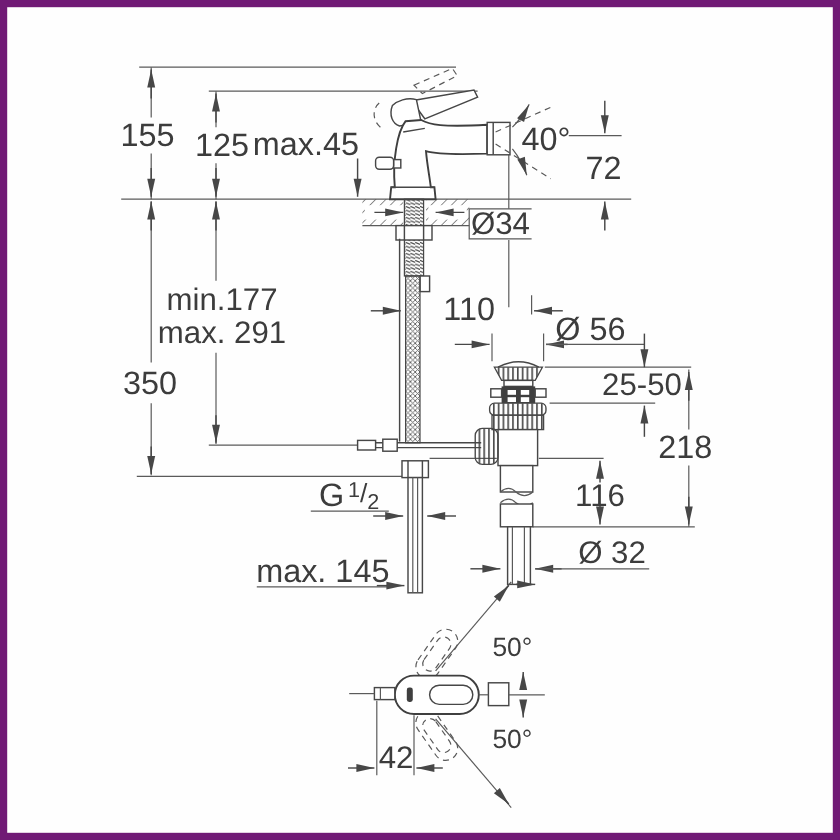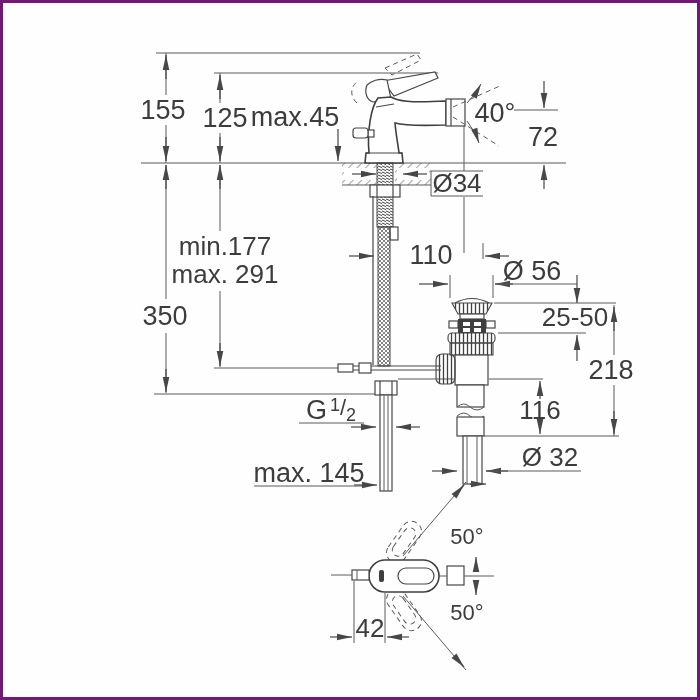--- a/index.html
+++ b/index.html
@@ -1,20 +1,19 @@
 <!DOCTYPE html>
 <html><head>
 <meta charset="utf-8">
 <style>
   html,body{margin:0;padding:0;background:#fff;}
   .canvas{
     position:relative;width:700px;height:700px;background:#fefefe;
-    border:3px solid #701a75;box-sizing:border-box;
+    border:6px solid #701a75;box-sizing:border-box;
     font-family:"Liberation Sans", sans-serif;
-    padding-left:43px;
   }
   svg{display:block}
   svg text{
     fill:#3c3c3c;
     font-family:"Liberation Sans", sans-serif;
     font-weight:500;
   }
   .ln{stroke:#474747;stroke-width:1.2;fill:none;}
   .thin{stroke:#5a5a5a;stroke-width:1;fill:none;}
   .bold{stroke:#3f3f3f;stroke-width:1.6;fill:none;}

